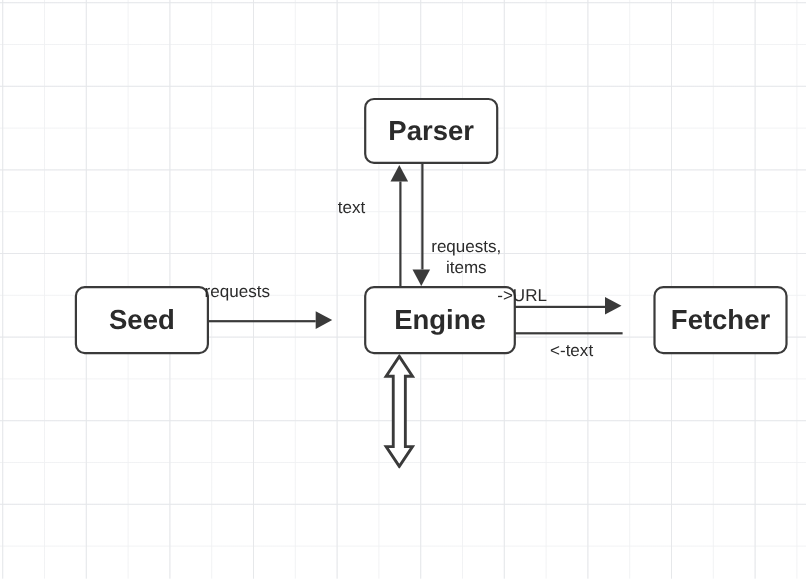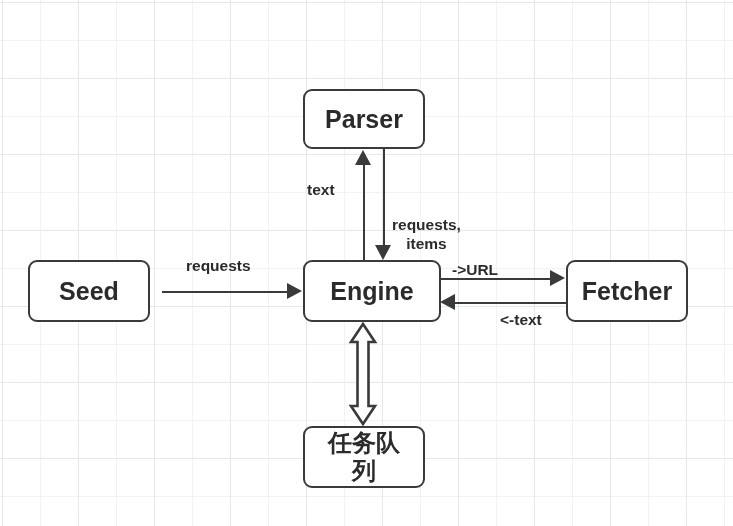--- a/index.html
+++ b/index.html
@@ -57,25 +57,25 @@
     background: #ffffff;
     display: flex;
     align-items: center;
     justify-content: center;
     text-align: center;
     color: #2b2b2b;
     font-weight: bold;
     line-height: 1.15;
     z-index: 5;
   }
-  .node-latin { font-size: 25px; }
+  .node-latin { font-size: 25px; margin-left: 28px; }
   .node-cjk   { font-size: 24px; }
 
   #node-parser  { left: 303px; top: 89px;  width: 122px; height: 60px; }
-  #node-seed    { left: 28px;  top: 260px; width: 122px; height: 62px; }
+  #node-seed    { left: 40px;  top: 260px; width: 122px; height: 62px; }
   #node-engine  { left: 303px; top: 260px; width: 138px; height: 62px; }
   #node-fetcher { left: 566px; top: 260px; width: 122px; height: 62px; }
   #node-queue   { left: 303px; top: 426px; width: 122px; height: 62px; }
 
   
   .line-h {
     position: absolute;
     height: 0;
     border-top: 2.5px solid #3a3a3a;
     z-index: 2;
@@ -122,21 +122,21 @@
     top: 322px;
     width: 30px;
     height: 104px;
     z-index: 4;
   }
 
   
   .edge-label {
     position: absolute;
     font-size: 15.5px;
-    font-weight: bold;
+    font-weight: normal;
     color: #2b2b2b;
     line-height: 1.22;
     white-space: pre;
     z-index: 6;
   }
   #label-request  { left: 186px; top: 257px; }
   #label-text     { left: 307px; top: 181px; }
   #label-req-items{ left: 392px; top: 173px; text-align: center; margin-top: 43px; }
   #label-to-url   { left: 452px; top: 261px; }
   #label-from-text{ left: 452px; top: 311px; margin-left: 48px; }
@@ -177,23 +177,20 @@
   </div>
 
   <div class="node node-latin" id="node-engine">
     <span>Engine</span>
   </div>
 
   <div class="node node-latin" id="node-fetcher">
     <span>Fetcher</span>
   </div>
 
-  <div class="node node-cjk" id="node-queue">
-    <span style="display:block;width:74px;">任务队列</span>
-  </div>
 
   <div class="edge-label" id="label-request">requests</div>
 
   <div class="edge-label" id="label-text">text</div>
 
   <div class="edge-label" id="label-req-items">requests,
 items</div>
 
   <div class="edge-label" id="label-to-url">-&gt;URL</div>
 

